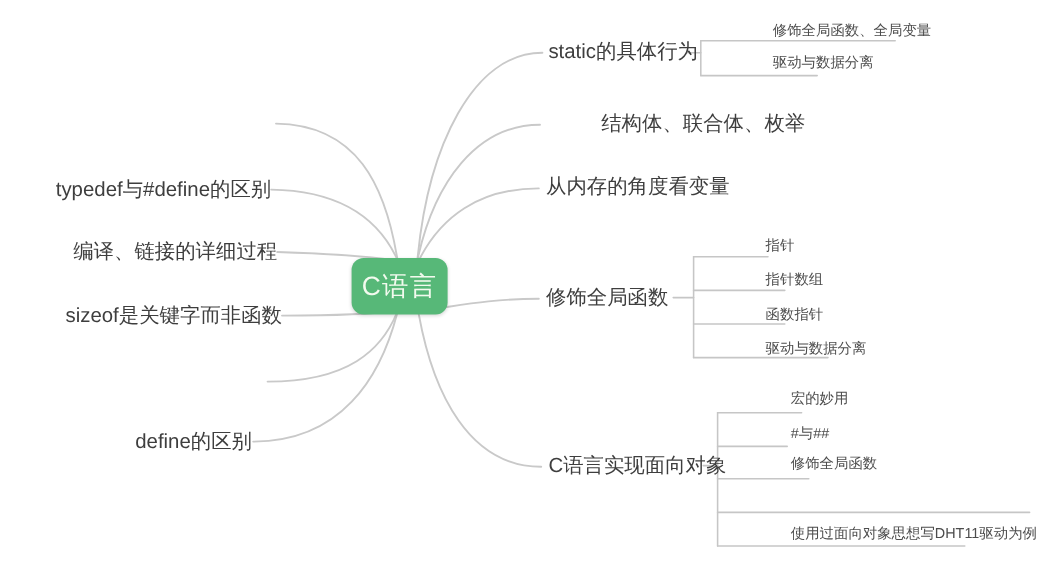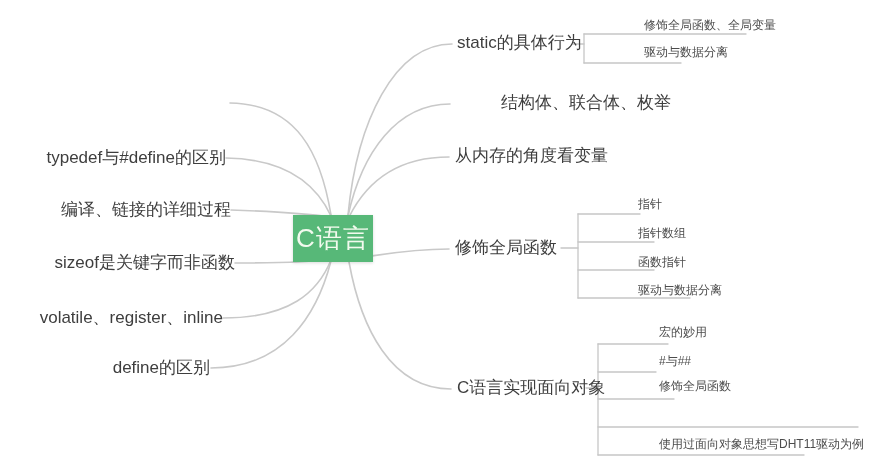--- a/index.html
+++ b/index.html
@@ -17,23 +17,23 @@
   .topic{
     font-size:17px;line-height:18px;color:#3e3e3e;
     cursor:default;
   }
   .topic.left{text-align:right;}
   .subtopic{
     font-size:12px;line-height:16px;color:#4c4c4c;margin-left:48px;
   }
   .central{
     position:absolute;left:293px;top:215px;width:80px;height:47px;
-    border-radius:0;
+    border-radius:10px;
     display:flex;align-items:center;justify-content:center;
-    color:#f2faee;font-size:26px;letter-spacing:1px;
+    color:#f2faee;font-size:22px;letter-spacing:1px;
     box-shadow:0 1px 3px rgba(0,0,0,0.15);
   }
 </style>
 </head>
 <body>
 
 <div class="canvas">
 
   <svg class="links" viewBox="0 0 886 469" xmlns="http://www.w3.org/2000/svg">
 
@@ -69,21 +69,20 @@
     <path class="sub" d="M598,399 L674,399"></path>
     <path class="sub" d="M598,427 L858,427"></path>
     <path class="sub" d="M598,455 L804,455"></path>
   </svg>
 
   <div class="central" style="background: rgb(87, 184, 120);">C语言</div>
 
   <div class="node topic left" style="right:660px;top:149px;text-align:right;">typedef与#define的区别</div>
   <div class="node topic left" style="right:655px;top:201px;">编译、链接的详细过程</div>
   <div class="node topic left" style="right:651px;top:254px;">sizeof是关键字而非函数</div>
-  <div class="node topic left" style="right:663px;top:309px;">volatile、register、inline</div>
   <div class="node topic left" style="right:676px;top:359px;">define的区别</div>
 
   <div class="node topic" style="left:457px;top:34px;">static的具体行为</div>
   <div class="node topic" style="left:462px;top:94px;margin-left:39px;">结构体、联合体、枚举</div>
   <div class="node topic" style="left:455px;top:147px;">从内存的角度看变量</div>
   <div class="node topic" style="left:455px;top:239px;">修饰全局函数</div>
   <div class="node topic" style="left:457px;top:379px;">C语言实现面向对象</div>
 
   <div class="node subtopic" style="left:596px;top:17px;">修饰全局函数、全局变量</div>
   <div class="node subtopic" style="left:596px;top:44px;">驱动与数据分离</div>

